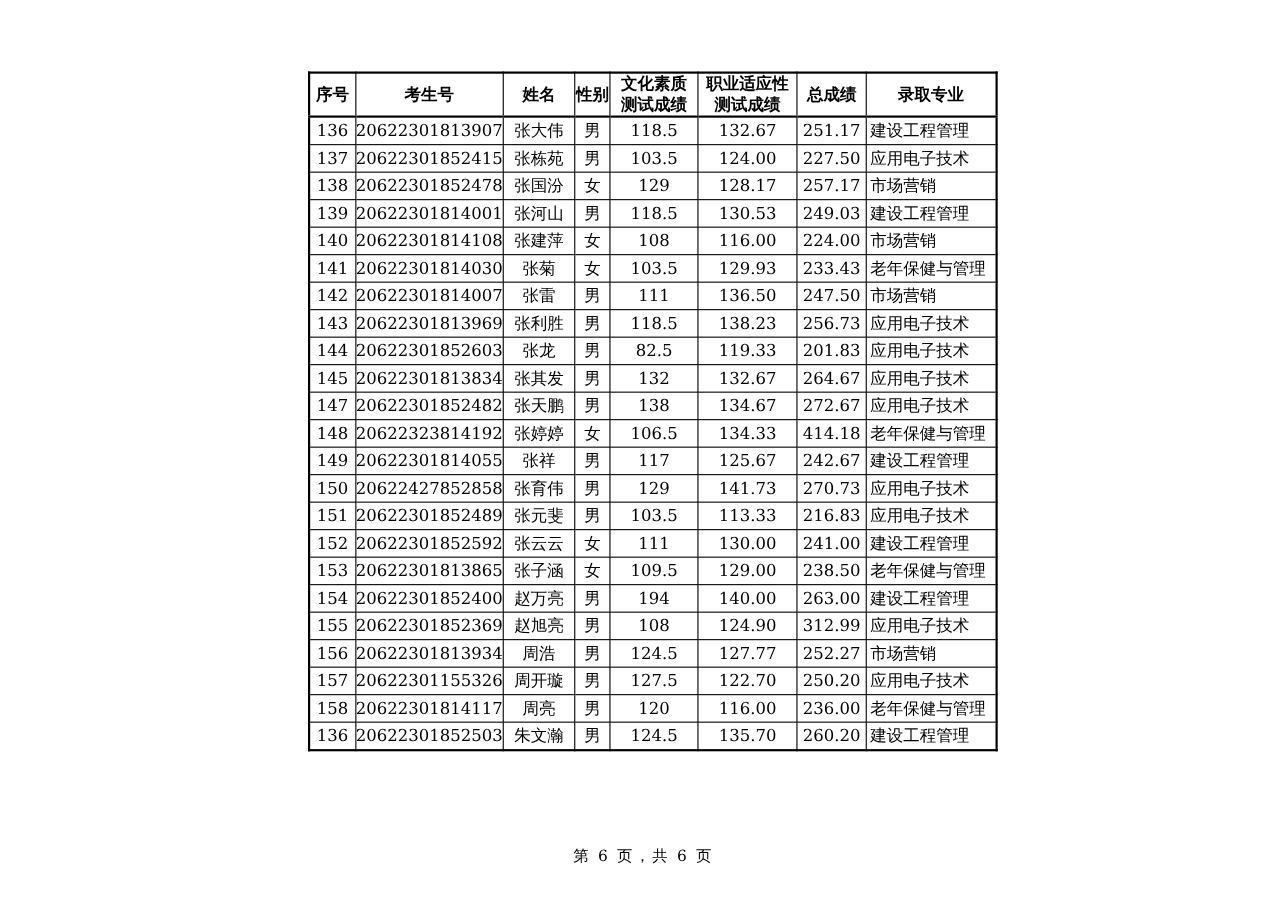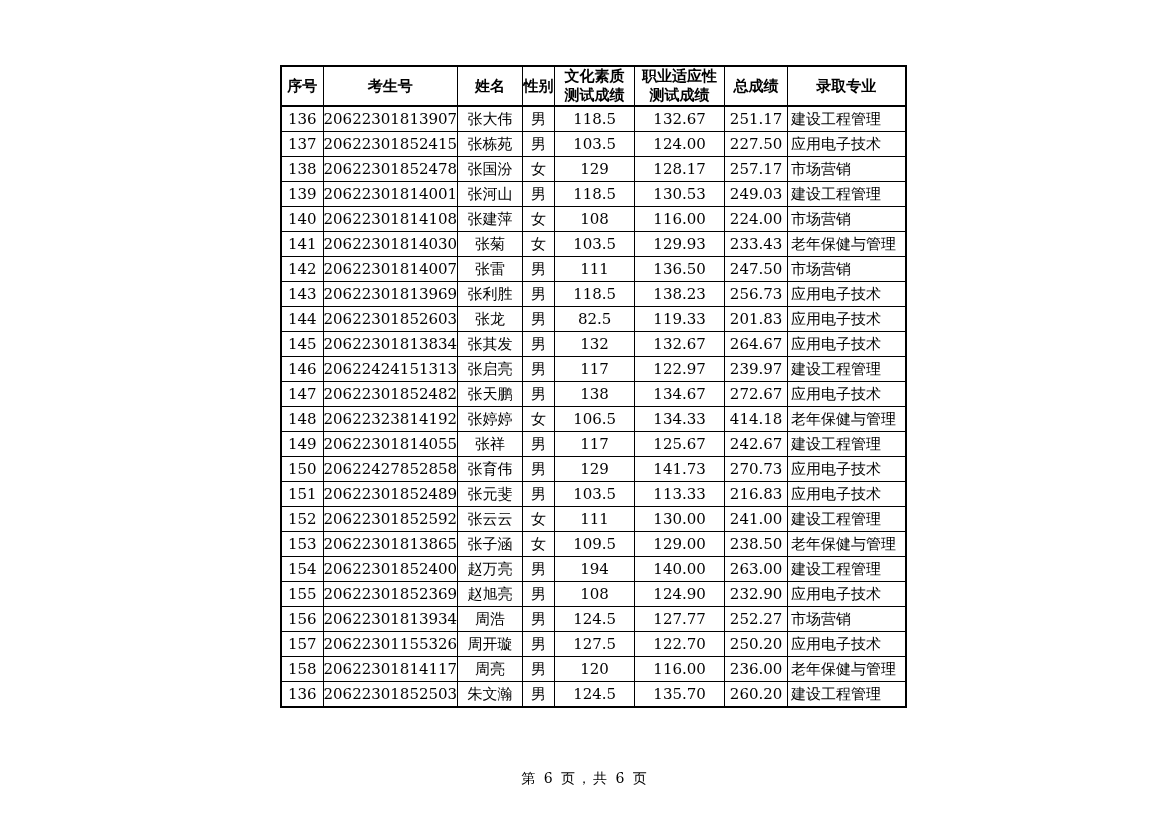--- a/index.html
+++ b/index.html
@@ -192,30 +192,20 @@
     <td>145</td>
     <td>20622301813834</td>
     <td>张其发</td>
     <td>男</td>
     <td>132</td>
     <td>132.67</td>
     <td>264.67</td>
     <td class="major">应用电子技术</td>
   </tr>
 
-  <tr>
-    <td>146</td>
-    <td>20622424151313</td>
-    <td>张启亮</td>
-    <td>男</td>
-    <td>117</td>
-    <td>122.97</td>
-    <td>239.97</td>
-    <td class="major">建设工程管理</td>
-  </tr>
 
   <tr>
     <td>147</td>
     <td>20622301852482</td>
     <td>张天鹏</td>
     <td>男</td>
     <td>138</td>
     <td>134.67</td>
     <td>272.67</td>
     <td class="major">应用电子技术</td>
@@ -298,21 +288,21 @@
     <td class="major">建设工程管理</td>
   </tr>
 
   <tr>
     <td>155</td>
     <td>20622301852369</td>
     <td>赵旭亮</td>
     <td>男</td>
     <td>108</td>
     <td>124.90</td>
-    <td>232.90</td>
+    <td>312.99</td>
     <td class="major">应用电子技术</td>
   </tr>
 
   <tr>
     <td>156</td>
     <td>20622301813934</td>
     <td>周浩</td>
     <td>男</td>
     <td>124.5</td>
     <td>127.77</td>

